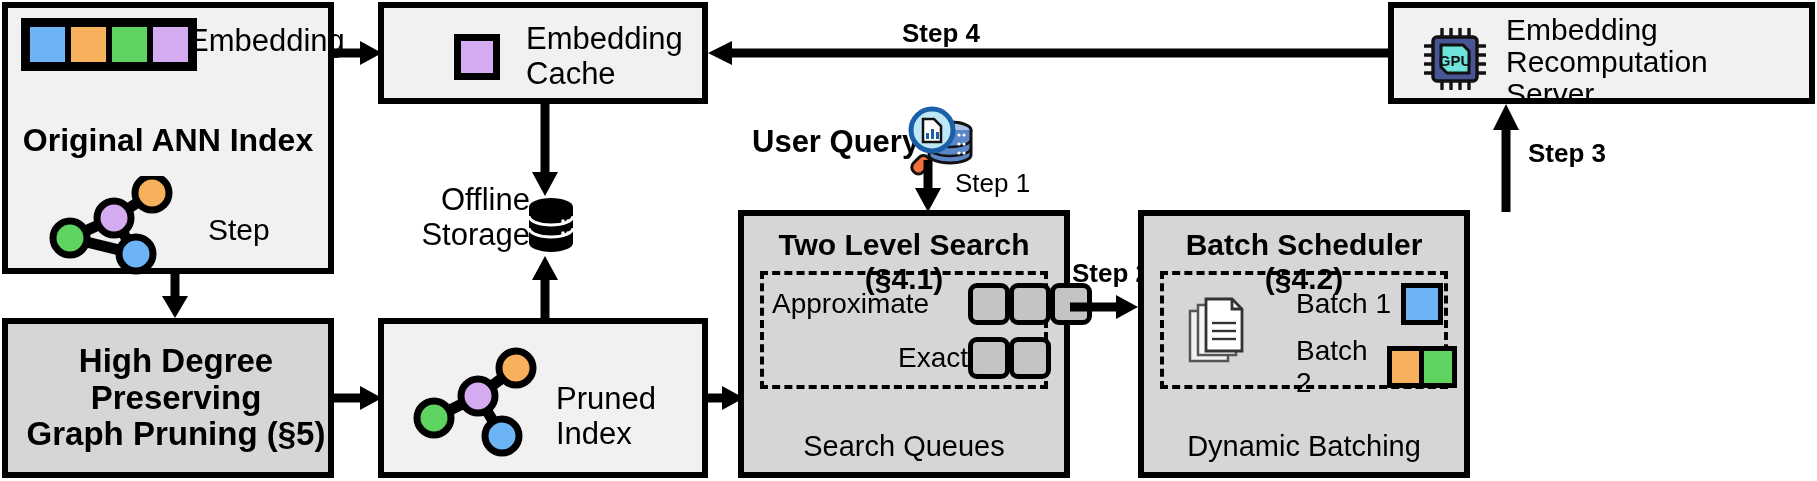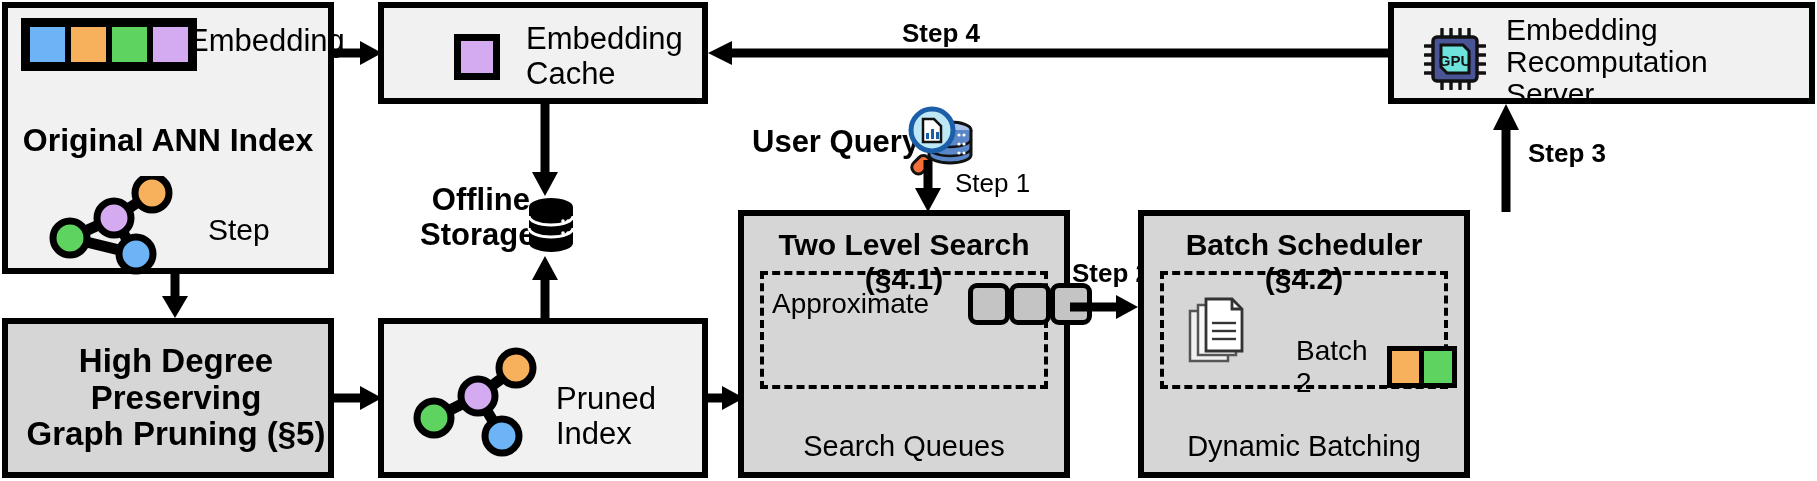--- a/index.html
+++ b/index.html
@@ -55,21 +55,21 @@
   }
   #cache-sq {
     position: absolute; left: 70px; top: 26px;
     width: 46px; height: 46px; border: 7px solid #000;
   }
   #cache-label { position: absolute; left: 142px; top: 14px; font-size: 31px; }
 
   
   #offline-label {
     position: absolute; left: 420px; top: 183px;
-    font-size: 31px; font-weight: bold; text-align: right; width: 110px;
+    font-size: 31px; font-weight: normal; text-align: right; width: 110px;
   }
   #db-icon { position: absolute; left: 525px; top: 196px; }
 
   
   #pruned-graph {
     left: 378px; top: 318px; width: 330px; height: 160px;
   }
   #graph-svg-2 { position: absolute; left: 28px; top: 22px; }
   #pruned-label { position: absolute; left: 172px; top: 58px; font-size: 31px; }
 
@@ -268,20 +268,25 @@
 
   <div class="box shaded" id="two-level">
     <div id="tl-title" class="label-text">Two Level Search (§4.1)</div>
     <div id="tl-dashed">
       <div class="queue-row" id="row-approx">
         <div class="queue-name">Approximate</div>
         <div class="qbox"></div>
         <div class="qbox"></div>
         <div class="qbox"></div>
       </div>
+      <div class="queue-row" id="row-exact">
+        <div class="queue-name">Exact</div>
+        <div class="qbox"></div>
+        <div class="qbox"></div>
+      </div>
     </div>
     <div id="tl-caption" class="label-text">Search Queues</div>
   </div>
 
   <svg class="arrow" style="left:1070px; top:292px;" width="68" height="30">
     <line x1="0" y1="15" x2="50" y2="15" stroke="#000" stroke-width="9"></line>
     <polygon points="68,15 46,3 46,27" fill="#000"></polygon>
   </svg>
   <div class="step-label" style="left:1072px; top:258px;">Step 2</div>
 
@@ -290,20 +295,24 @@
     <div id="bs-dashed">
       <svg id="docs-icon" width="64" height="72" viewBox="0 0 64 72">
         <path d="M4 14 h28 l10 10 v40 h-38 z" fill="#f1f1f1" stroke="#555" stroke-width="2.5"></path>
         <path d="M12 8 h28 l10 10 v40 h-38 z" fill="#f7f7f7" stroke="#555" stroke-width="2.5"></path>
         <path d="M20 2 h26 l10 10 v42 h-36 z" fill="#fff" stroke="#333" stroke-width="2.8"></path>
         <path d="M46 2 v10 h10" fill="none" stroke="#333" stroke-width="2.8"></path>
         <line x1="26" y1="26" x2="50" y2="26" stroke="#333" stroke-width="2.4"></line>
         <line x1="26" y1="34" x2="50" y2="34" stroke="#333" stroke-width="2.4"></line>
         <line x1="26" y1="42" x2="50" y2="42" stroke="#333" stroke-width="2.4"></line>
       </svg>
+      <div class="batch-row" id="brow-1">
+        <div class="batch-name">Batch 1</div>
+        <div class="bsq" style="background:#6CB4F5"></div>
+      </div>
       <div class="batch-row" id="brow-2">
         <div class="batch-name">Batch 2</div>
         <div class="bsq" style="background:#F7B05B"></div>
         <div class="bsq" style="background:#5FD35F"></div>
       </div>
     </div>
     <div id="bs-caption" class="label-text">Dynamic Batching</div>
   </div>
 
   <svg class="arrow" style="left:1491px; top:104px;" width="30" height="108">

